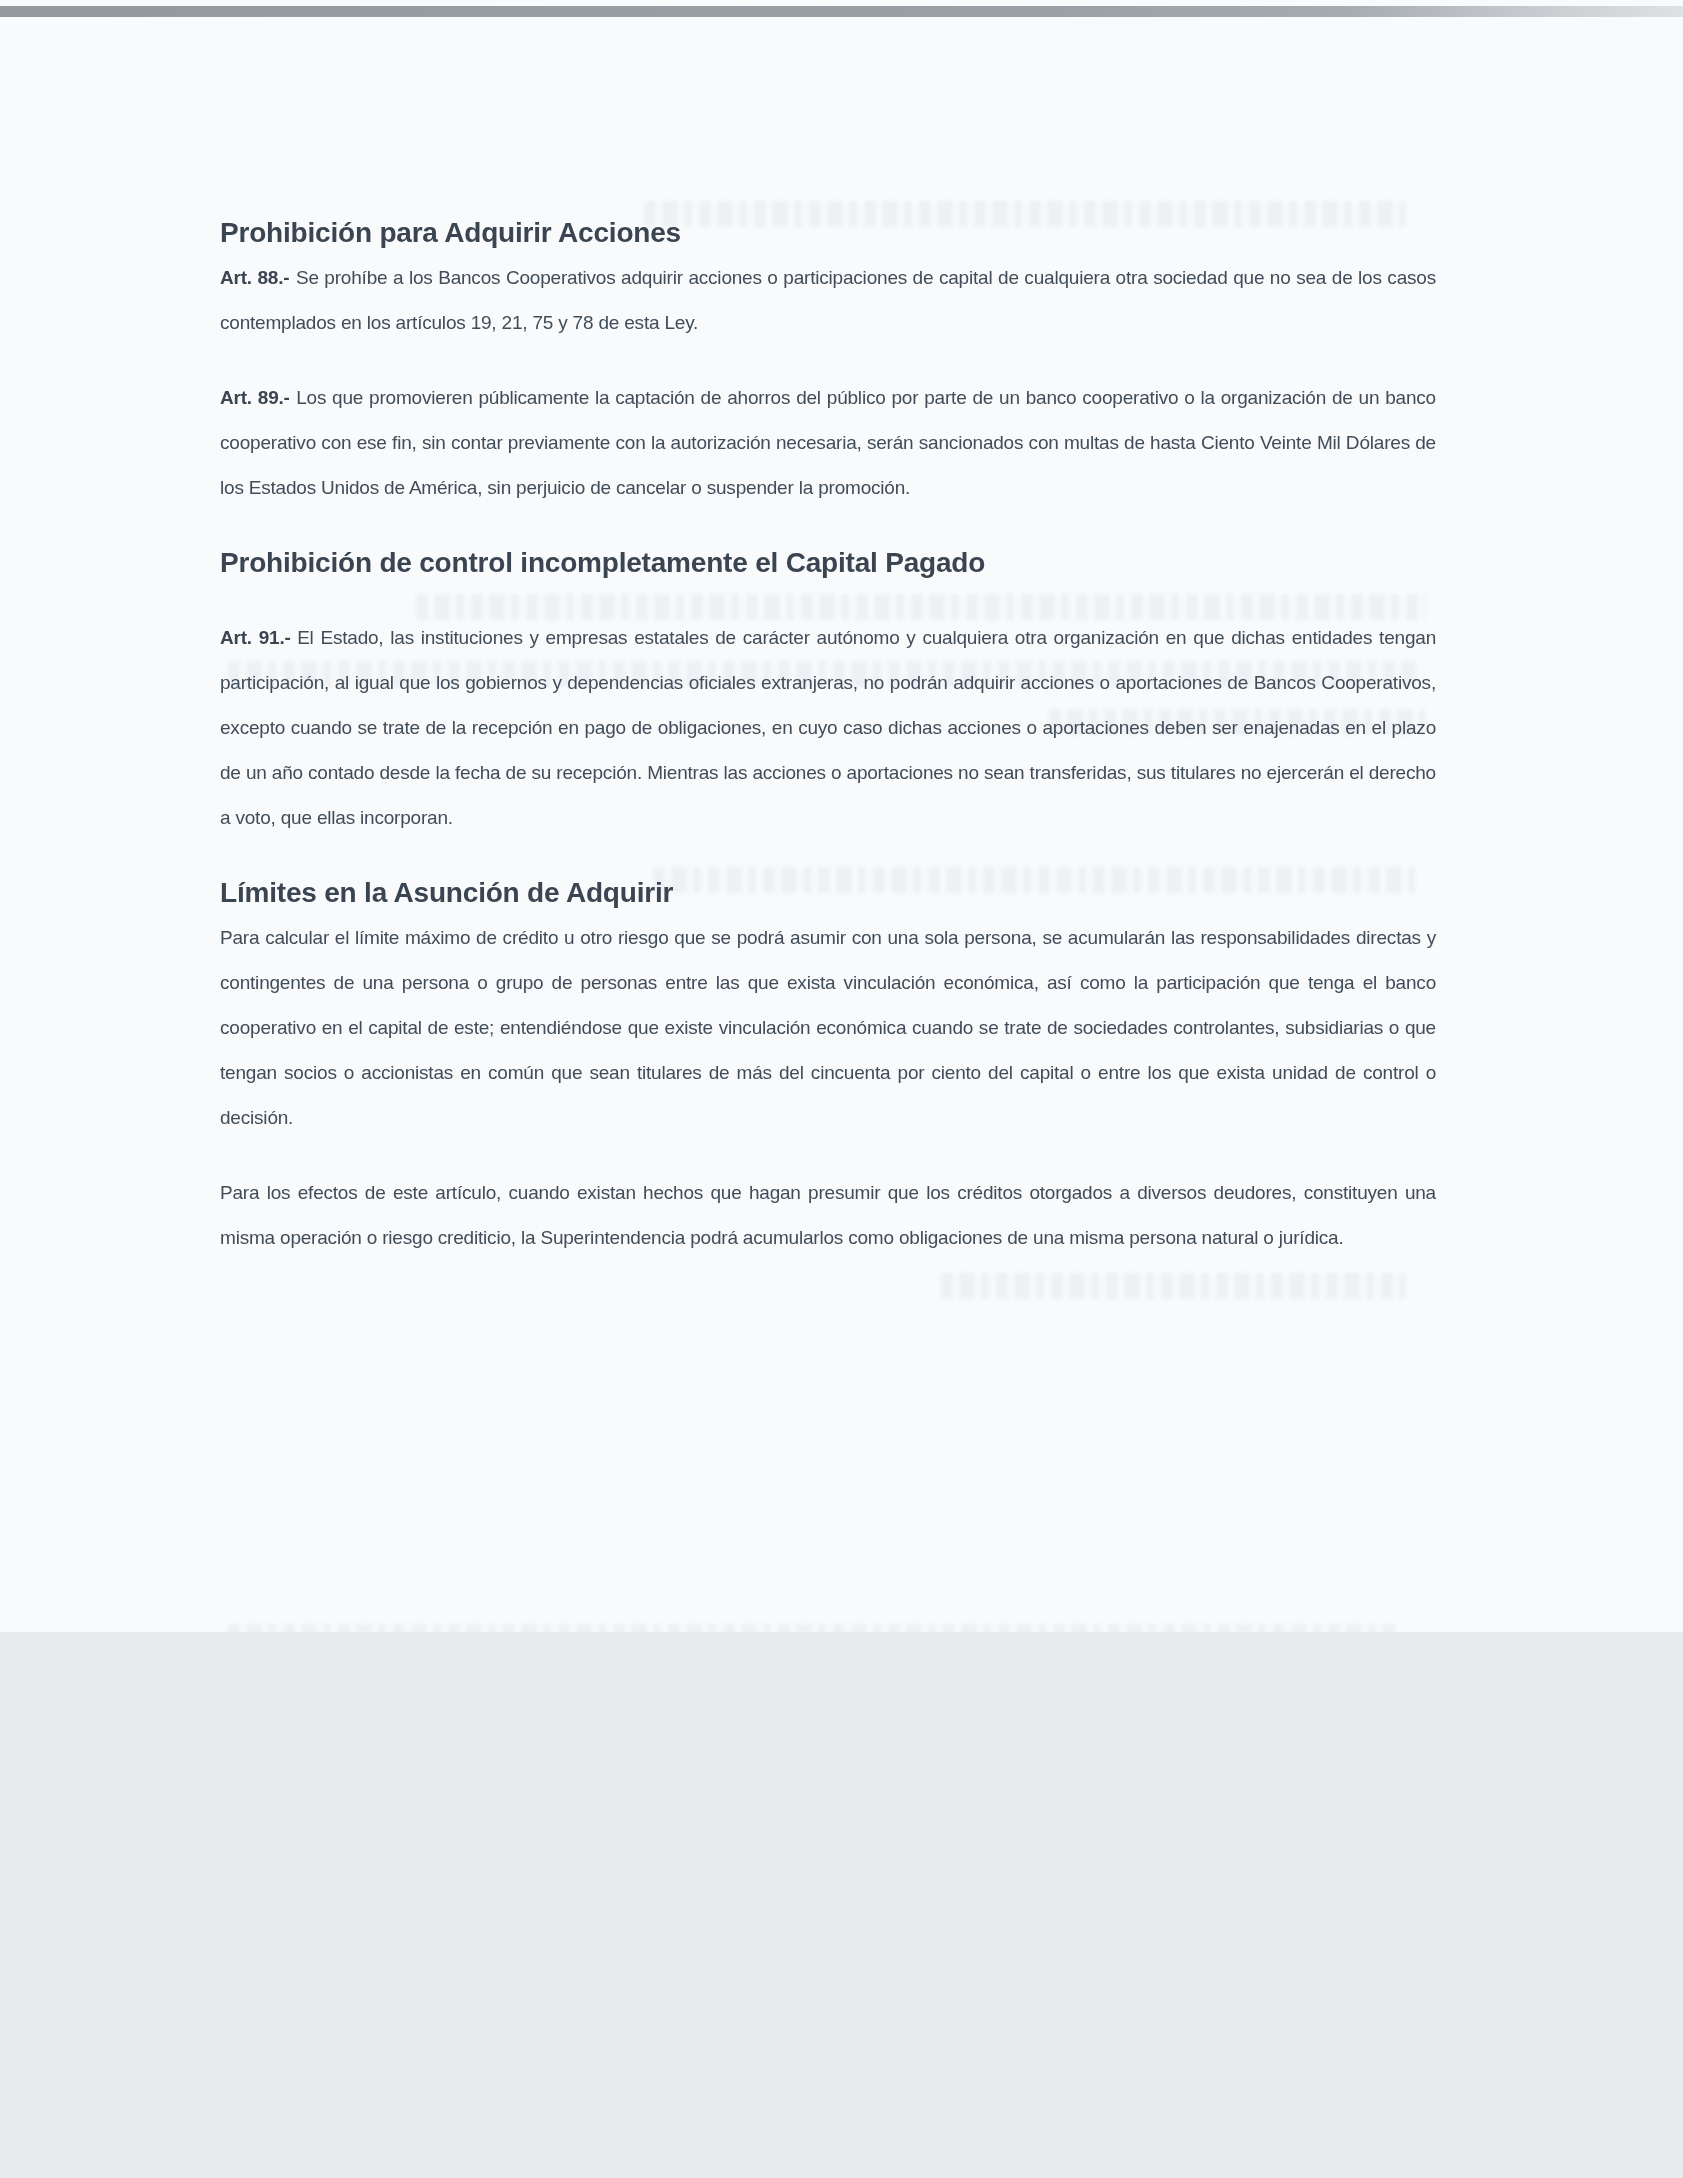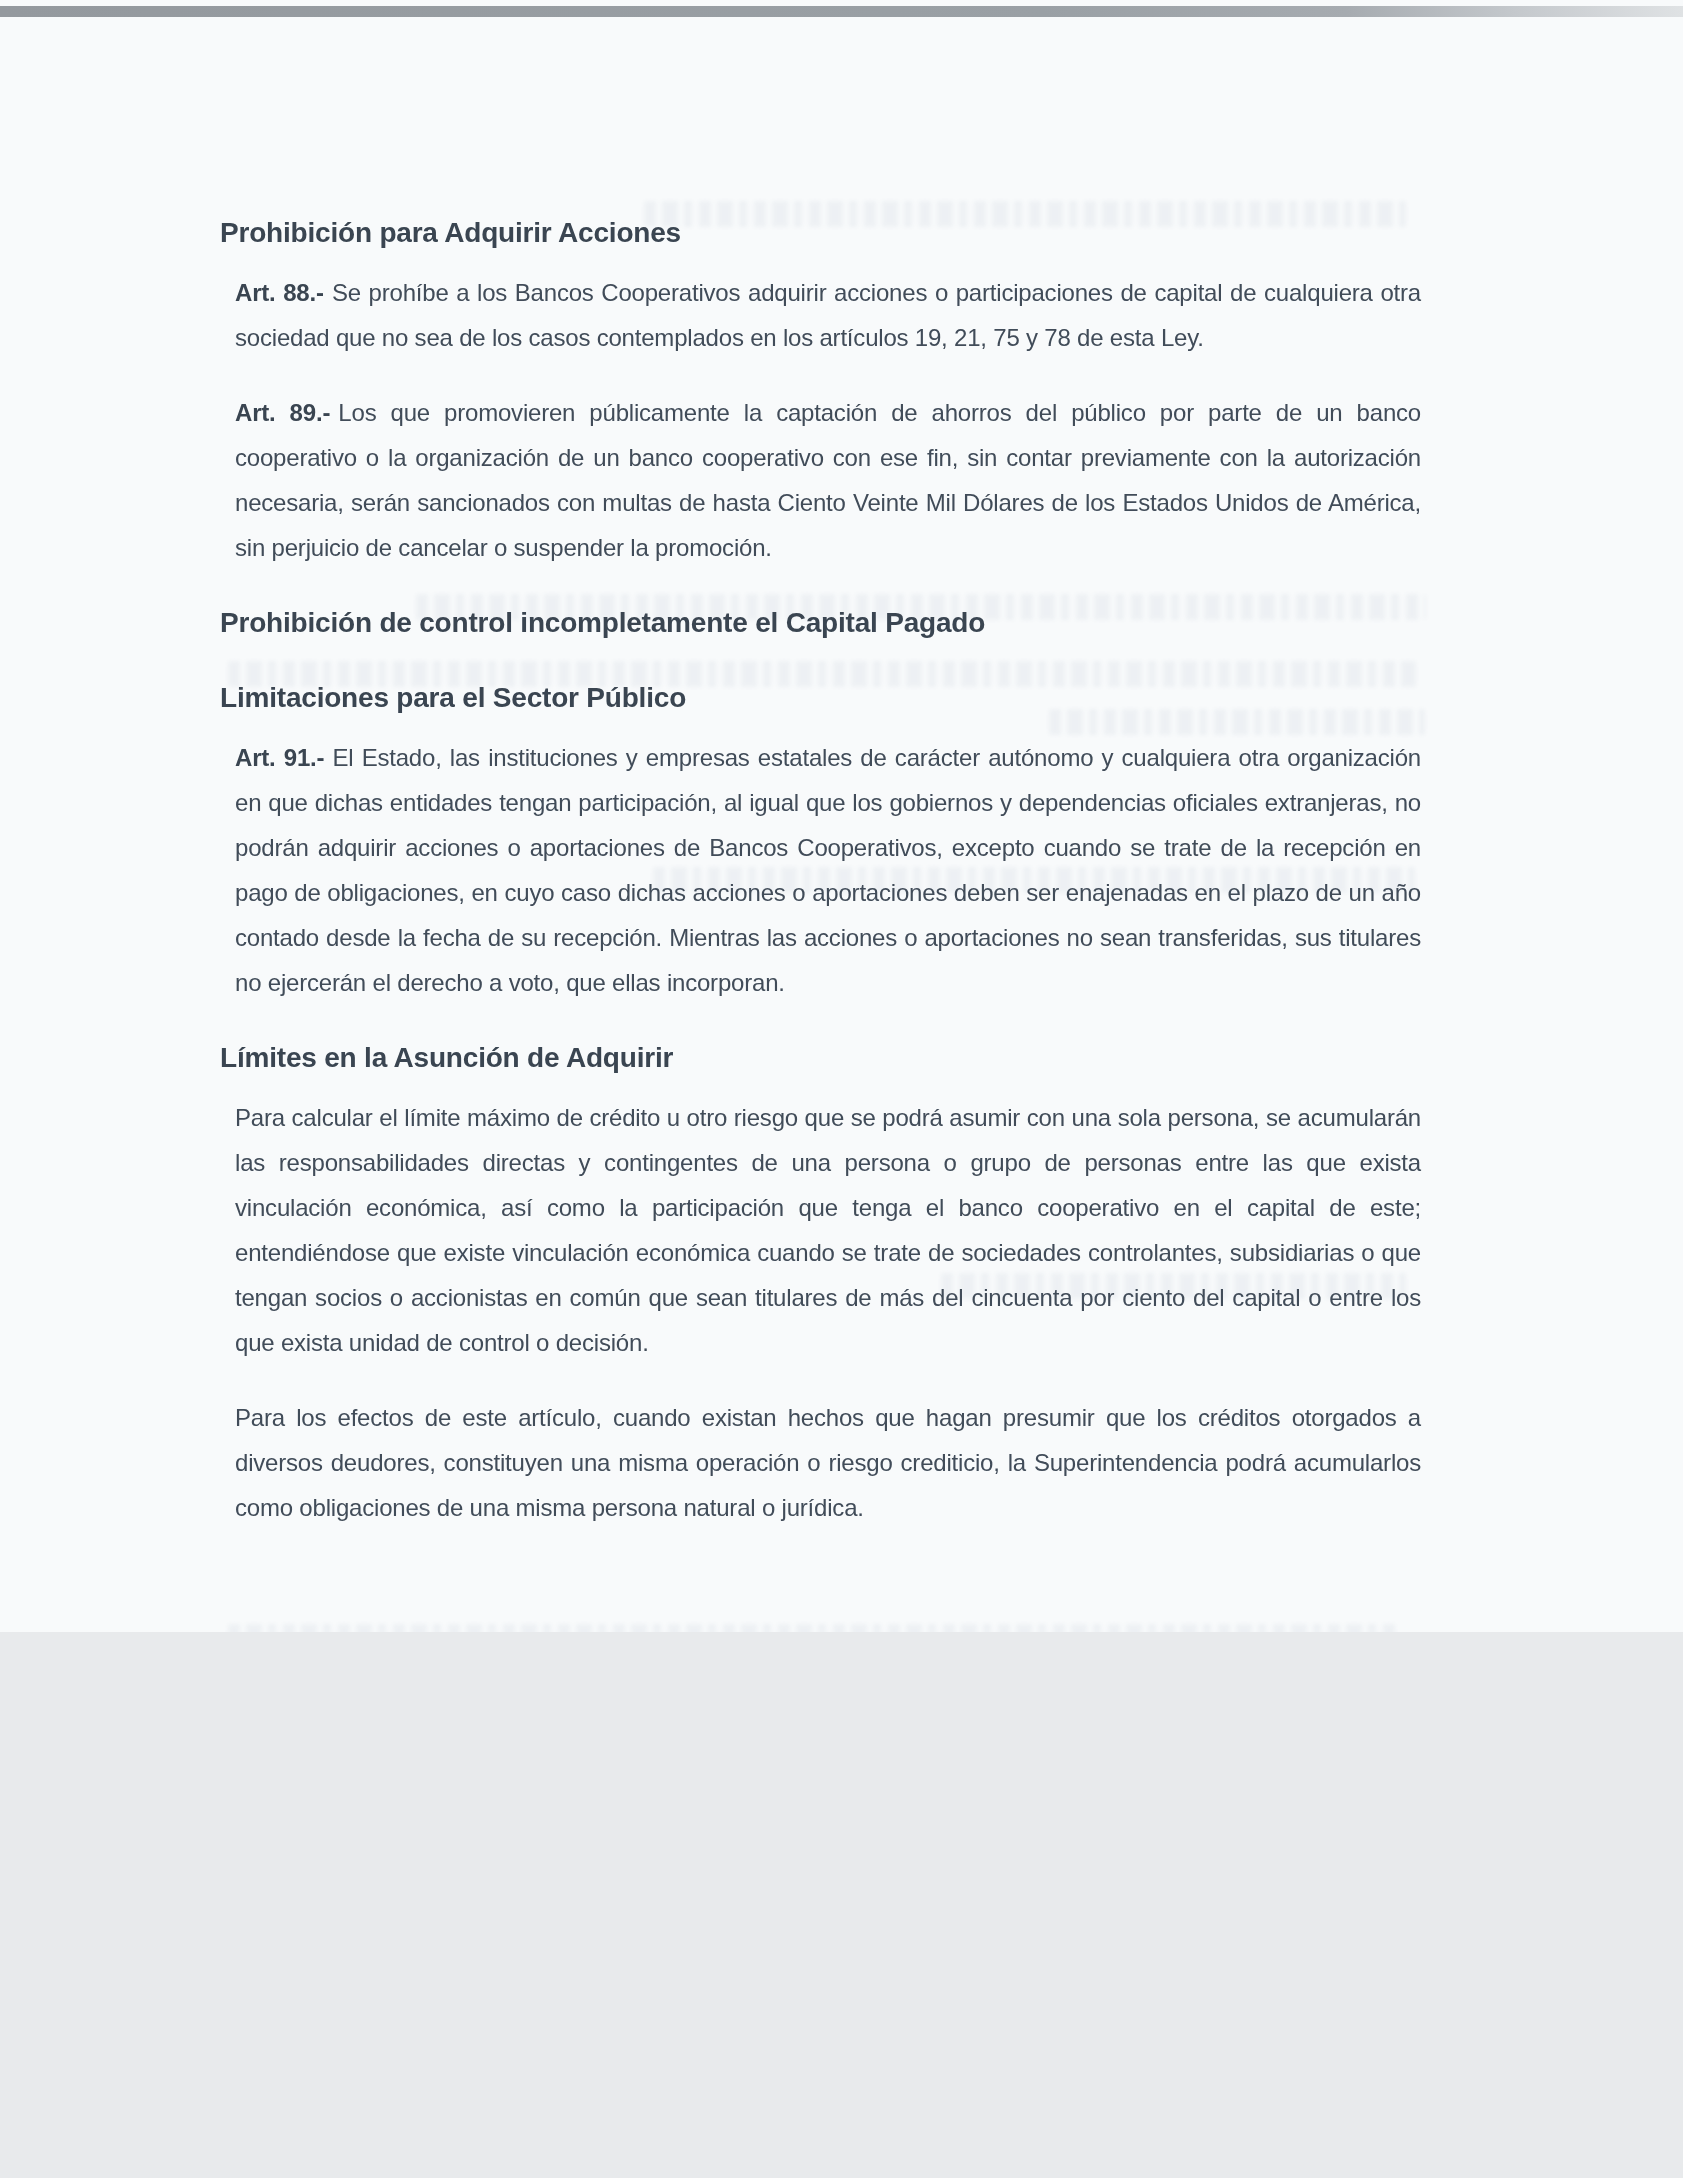--- a/index.html
+++ b/index.html
@@ -51,22 +51,22 @@
   .sec{margin:0 0 30px 0;}
   .hd{
     margin:0;
     font-size:28px;
     line-height:45px;
     font-weight:bold;
     color:var(--heading-ink);
     letter-spacing:-0.2px;
   }
   .para{
-    margin:15px;
-    font-size:24px;
+    margin:0;
+    font-size:19px;
     line-height:45px;
     text-align:justify;
     letter-spacing:-0.2px;
     color:var(--ink);
   }
   .para + .para{margin-top:30px;}
   .lead{
     font-weight:bold;
     color:var(--heading-ink);
     margin-right:0.34em;
@@ -97,21 +97,20 @@
 
     <section class="sec">
       <p class="para"><span class="lead">Art. 89.-</span><span>Los que promovieren públicamente la captación de ahorros del público por parte de un banco cooperativo o la organización de un banco cooperativo con ese fin, sin contar previamente con la autorización necesaria, serán sancionados con multas de hasta Ciento Veinte Mil Dólares de los Estados Unidos de América, sin perjuicio de cancelar o suspender la promoción.</span></p>
     </section>
 
     <section class="sec">
       <h2 class="hd">Prohibición de control incompletamente el Capital Pagado</h2>
     </section>
 
     <section class="sec">
-      <h2 class="hd">Limitaciones para el Sector Público</h2>
       <p class="para"><span class="lead">Art. 91.-</span><span>El Estado, las instituciones y empresas estatales de carácter autónomo y cualquiera otra organización en que dichas entidades tengan participación, al igual que los gobiernos y dependencias oficiales extranjeras, no podrán adquirir acciones o aportaciones de Bancos Cooperativos, excepto cuando se trate de la recepción en pago de obligaciones, en cuyo caso dichas acciones o aportaciones deben ser enajenadas en el plazo de un año contado desde la fecha de su recepción. Mientras las acciones o aportaciones no sean transferidas, sus titulares no ejercerán el derecho a voto, que ellas incorporan.</span></p>
     </section>
 
     <section class="sec">
       <h2 class="hd">Límites en la Asunción de Adquirir</h2>
       <p class="para"><span class="lead"></span><span>Para calcular el límite máximo de crédito u otro riesgo que se podrá asumir con una sola persona, se acumularán las responsabilidades directas y contingentes de una persona o grupo de personas entre las que exista vinculación económica, así como la participación que tenga el banco cooperativo en el capital de este; entendiéndose que existe vinculación económica cuando se trate de sociedades controlantes, subsidiarias o que tengan socios o accionistas en común que sean titulares de más del cincuenta por ciento del capital o entre los que exista unidad de control o decisión.</span></p>
       <p class="para"><span class="lead"></span><span>Para los efectos de este artículo, cuando existan hechos que hagan presumir que los créditos otorgados a diversos deudores, constituyen una misma operación o riesgo crediticio, la Superintendencia podrá acumularlos como obligaciones de una misma persona natural o jurídica.</span></p>
     </section>
 
   </main>

